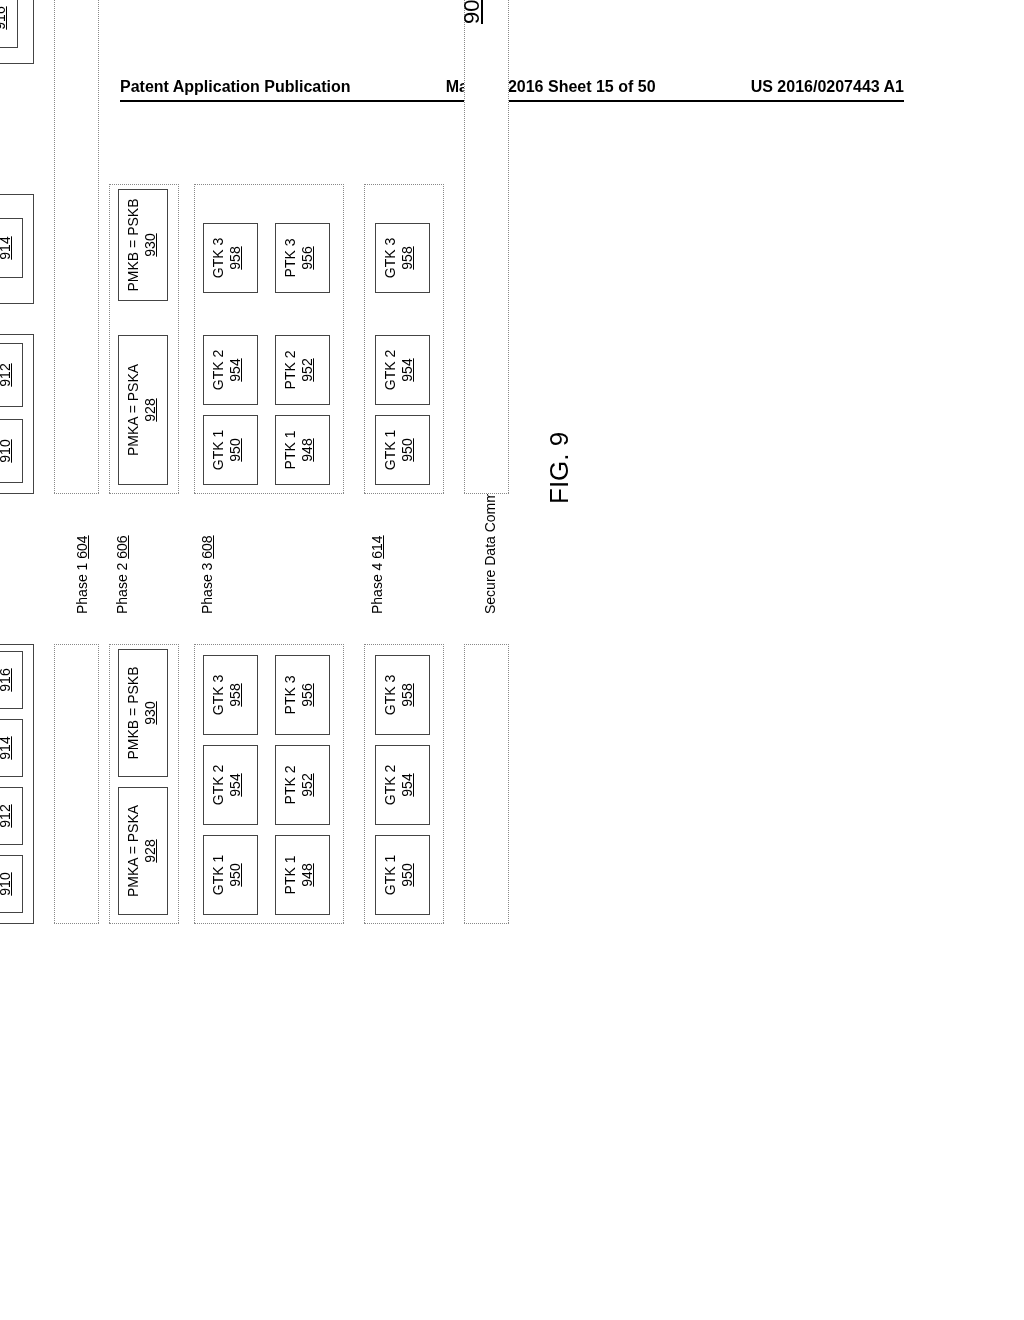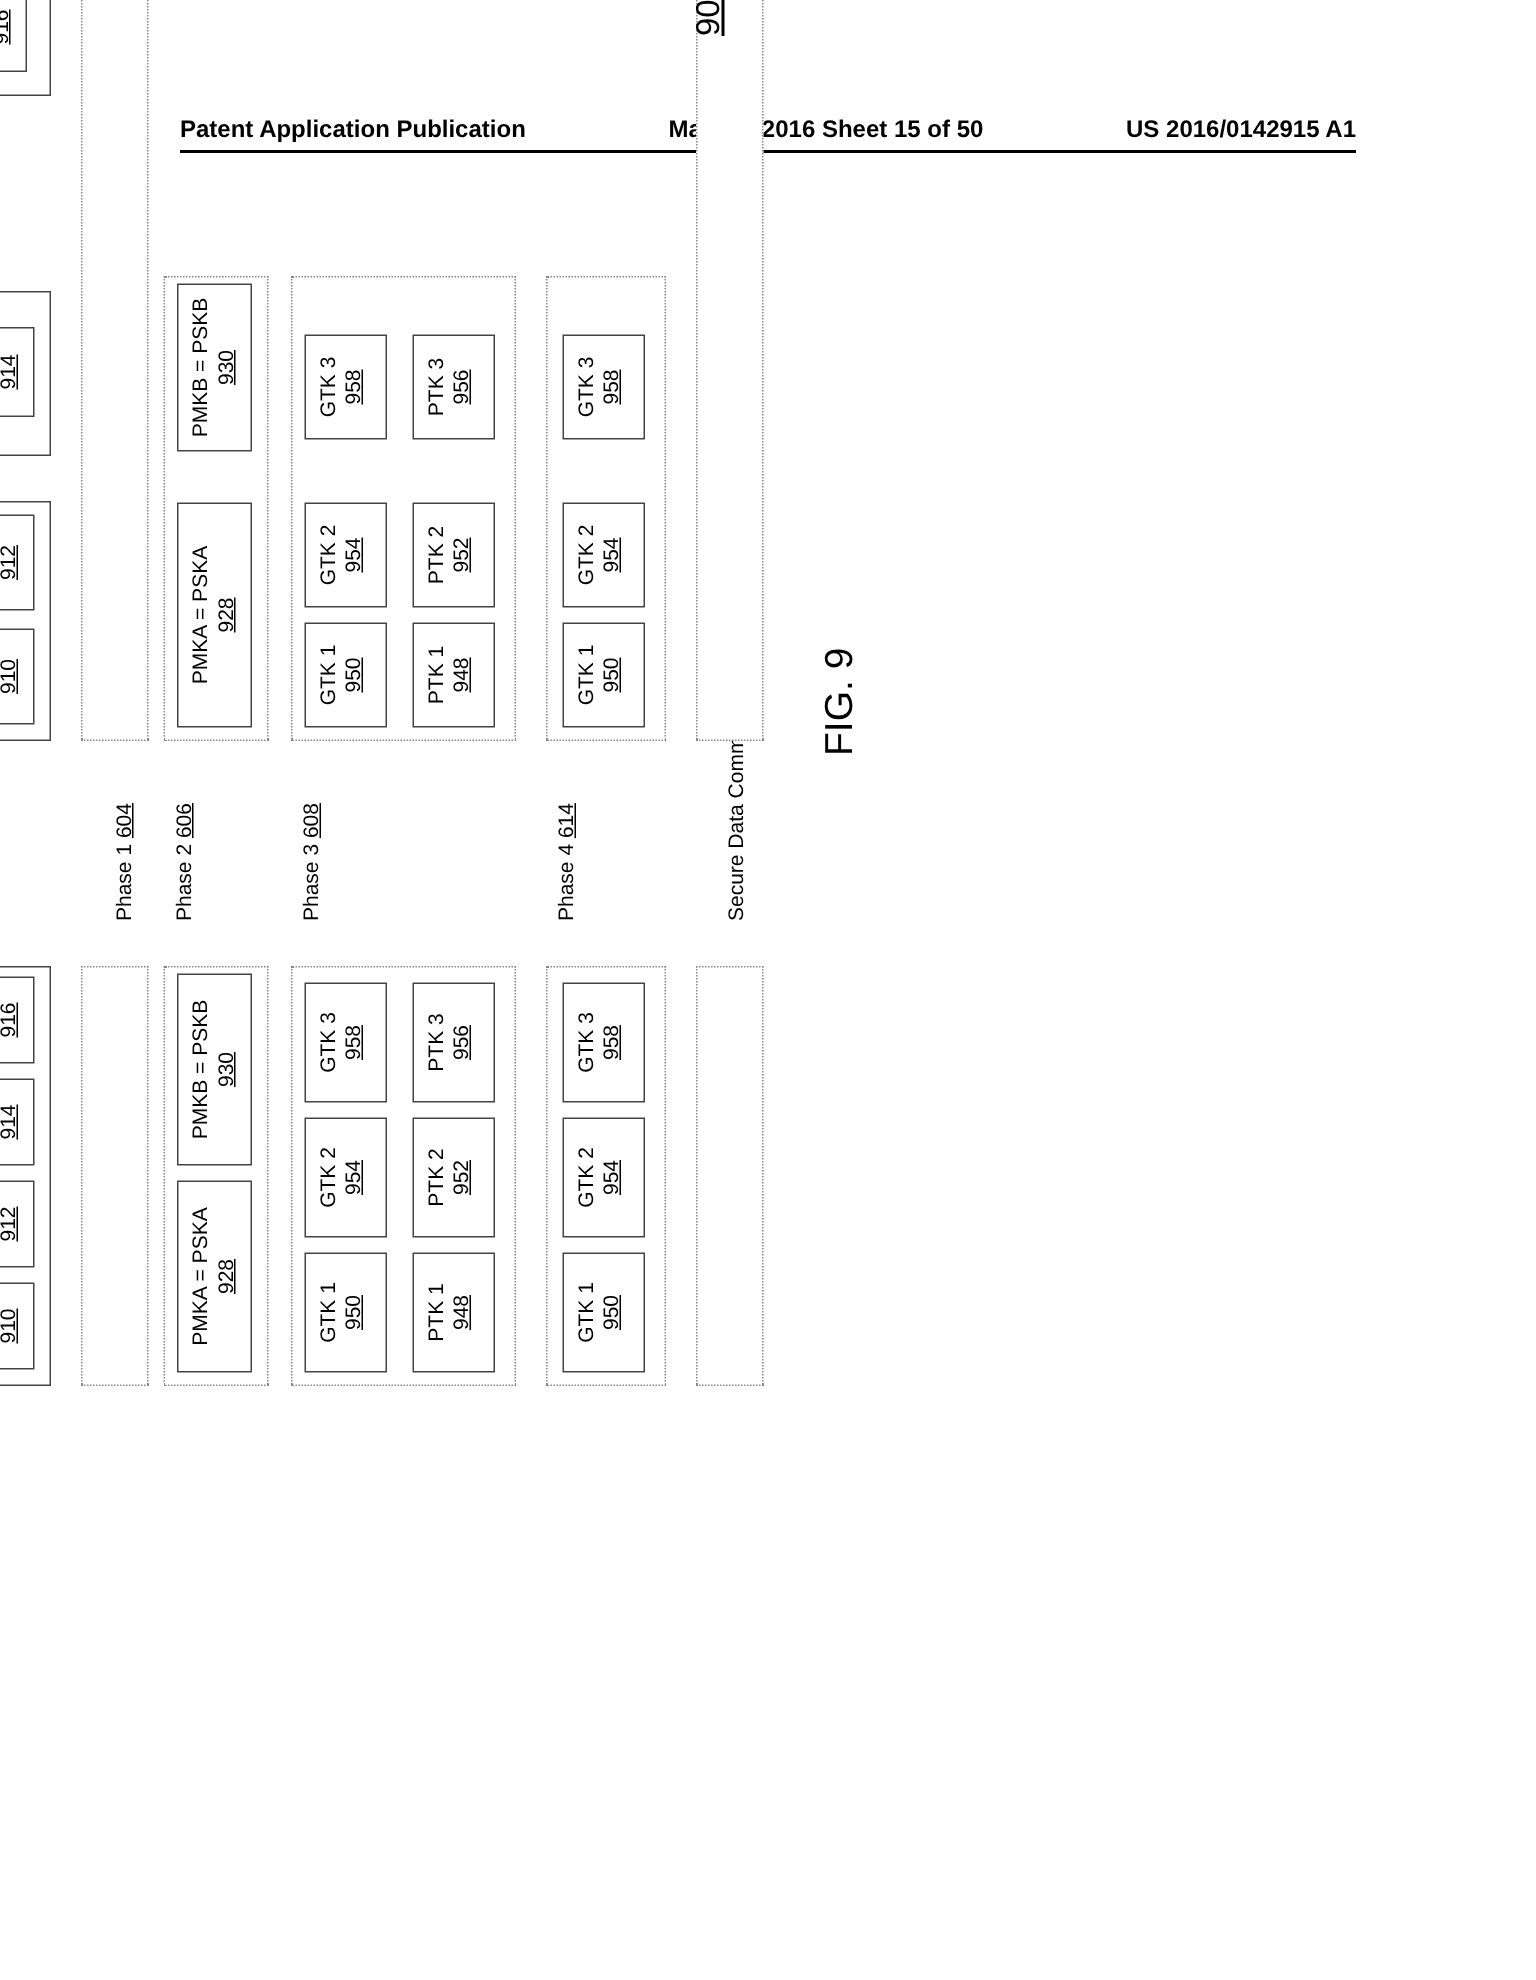--- a/index.html
+++ b/index.html
@@ -76,21 +76,21 @@
     font-size: 22px;
   }
 </style>
 </head>
 <body>
 
 <div class="page">
   <div class="header">
     <span>Patent Application Publication</span>
     <span>May 19, 2016  Sheet 15 of 50</span>
-    <span>US 2016/0142915 A1</span>
+    <span>US 2016/0207443 A1</span>
   </div>
   <div class="header-rule"></div>
 
   <div class="figure-area">
     <div class="rotated-content">
 
       <div class="box" style="left:20px; top:10px; width:280px; height:120px;">
 
         <div class="box" style="left:10px; top:60px; width:58px; height:48px; padding-top:4px;">
           <br>

